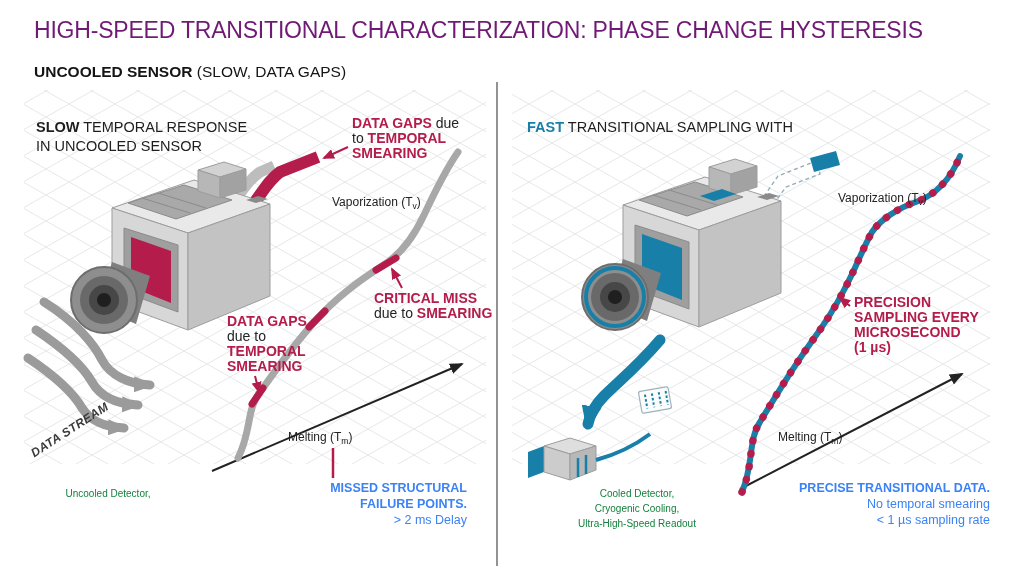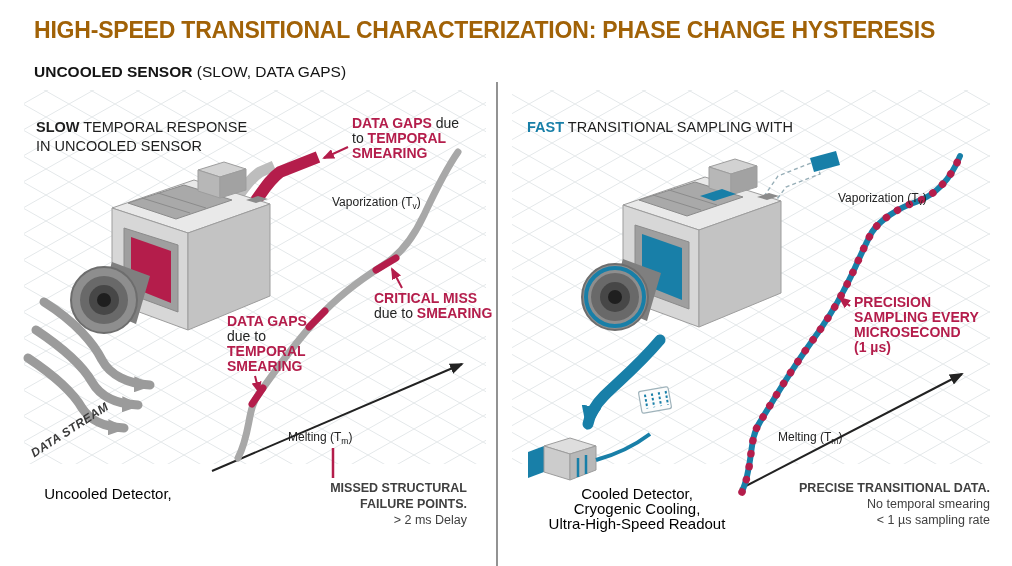--- a/index.html
+++ b/index.html
@@ -3,30 +3,30 @@
 <meta charset="utf-8">
 <style>
   :root{
     --crimson:#b41d4b; --teal:#187fa8; --curve_gray:#a8a8a8; --ink:#1a1a1a; --grid:#e4e8ea;
   }
   html,body{margin:0;padding:0;background:#ffffff;}
   .stage{position:relative;width:1012px;height:566px;background:#fff;overflow:hidden;
          font-family:"Liberation Sans",sans-serif;color:var(--ink);}
   .abs{position:absolute;}
   svg{position:absolute;left:0;top:0;}
-  .title{font-size:23px;font-weight:bold;letter-spacing:-0.2px;color:#a16207;white-space:nowrap;}
+  .title{font-size:23px;font-weight:normal;letter-spacing:-0.2px;color:#701a75;white-space:nowrap;}
   .hdr{font-size:15.5px;line-height:19px;color:#141414;white-space:nowrap;}
   .b{font-weight:bold;text-align:right;}
   .sub{font-size:14.5px;line-height:19px;color:#1e1e1e;white-space:nowrap;}
   .t-teal{color:var(--teal);font-weight:bold;}
   .note{font-size:14px;line-height:15px;font-weight:bold;color:var(--crimson);white-space:nowrap;}
   .note .n{color:#242424;font-weight:normal;}
   .lbl{font-size:12px;color:#232323;white-space:nowrap;}
-  .cap{font-size:15px;line-height:15px;color:#000000;text-align:center;}
-  .blk{font-size:12.5px;line-height:16px;color:#404040;text-align:right;}
+  .cap{font-size:10px;line-height:15px;color:#15803d;text-align:center;}
+  .blk{font-size:12.5px;line-height:16px;color:#3b82f6;text-align:right;}
   .stream{font-size:12px;font-style:italic;font-weight:bold;color:#3a3a3a;letter-spacing:.4px;
           transform:rotate(-33deg);transform-origin:0 100%;white-space:nowrap;}
   sub{font-size:8.5px;}
   .grid-line{stroke:var(--grid);}
   .stroke-crimson{stroke:var(--crimson);}
   .fill-crimson{fill:var(--crimson);}
   .stroke-teal{stroke:var(--teal);}
   .fill-teal{fill:var(--teal);}
   .stroke-curve{stroke:var(--curve_gray);}
 </style>

